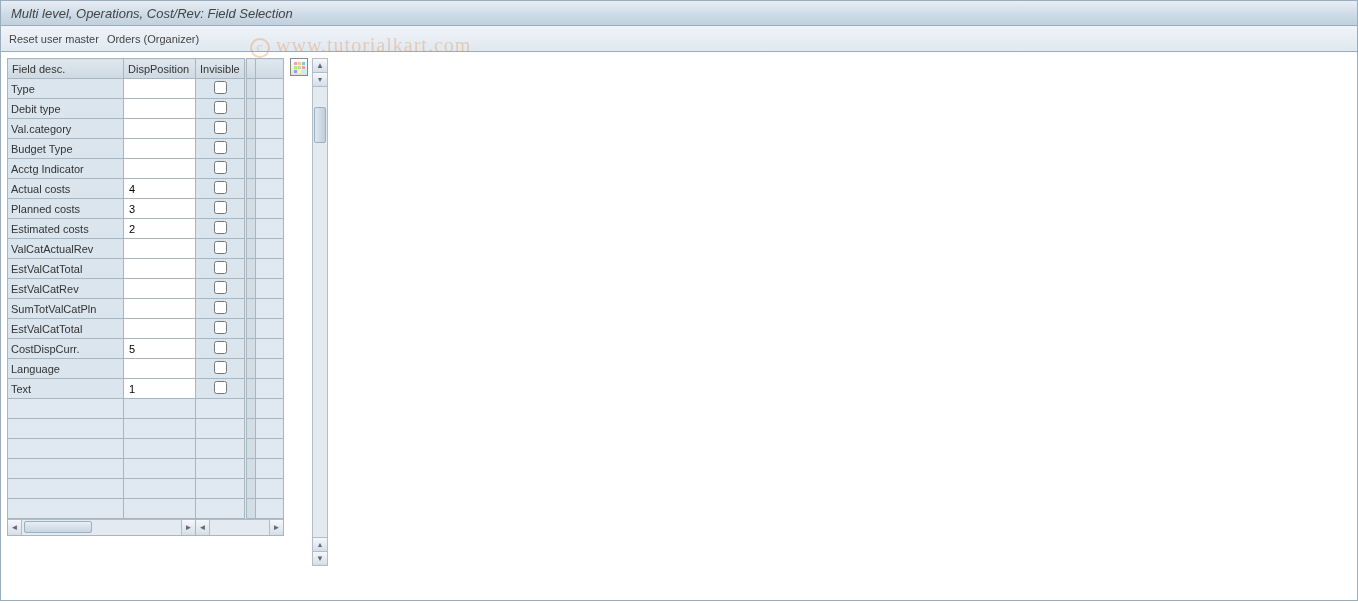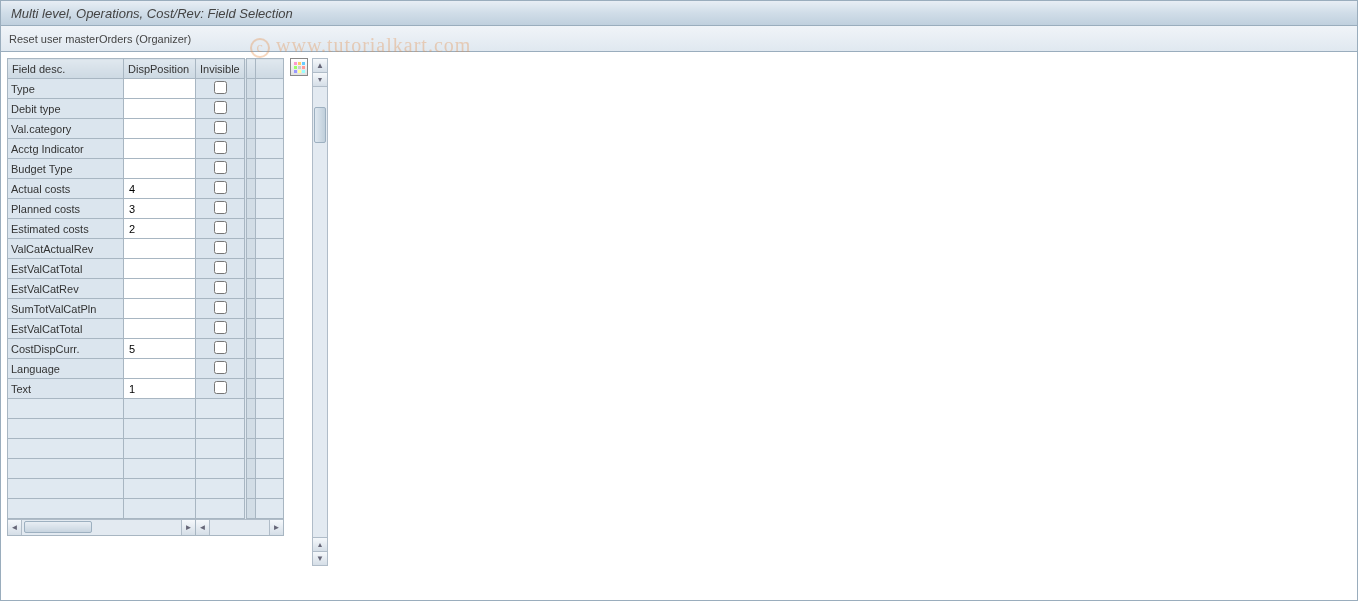--- a/index.html
+++ b/index.html
@@ -26,21 +26,21 @@
     }
     .toolbar {
       background: linear-gradient(to bottom, #f0f4f8 0%, #e0e8f0 100%);
       border-left: 1px solid #9aadbd;
       border-right: 1px solid #9aadbd;
       border-bottom: 1px solid #9aadbd;
       height: 26px;
       display: flex;
       align-items: center;
       padding: 0 8px;
-      gap: 0;
+      gap: 8px;
       color: #444;
     }
     .toolbar span { cursor: pointer; }
     .content-frame {
       border: 1px solid #9aadbd;
       border-top: none;
       height: 549px;
       padding: 6px 0 0 6px;
       position: relative;
     }
@@ -198,28 +198,28 @@
             <td class="col-gap empty-cell"></td>
           </tr>
           <tr>
             <td class="col-desc desc-cell">Val.category</td>
             <td class="col-disp disp-cell"><input class="disp-input" value="" style=""></td>
             <td class="col-inv inv-cell"><input type="checkbox" style=""></td>
             <td class="col-drag"></td>
             <td class="col-gap empty-cell"></td>
           </tr>
           <tr>
+            <td class="col-desc desc-cell">Budget Type</td>
+            <td class="col-disp disp-cell"><input class="disp-input" value="" style=""></td>
+            <td class="col-inv inv-cell"><input type="checkbox" style=""></td>
+            <td class="col-drag"></td>
+            <td class="col-gap empty-cell"></td>
+          </tr>
+          <tr>
             <td class="col-desc desc-cell">Acctg Indicator</td>
-            <td class="col-disp disp-cell"><input class="disp-input" value="" style=""></td>
-            <td class="col-inv inv-cell"><input type="checkbox" style=""></td>
-            <td class="col-drag"></td>
-            <td class="col-gap empty-cell"></td>
-          </tr>
-          <tr>
-            <td class="col-desc desc-cell">Budget Type</td>
             <td class="col-disp disp-cell"><input class="disp-input" value="" style=""></td>
             <td class="col-inv inv-cell"><input type="checkbox" style=""></td>
             <td class="col-drag"></td>
             <td class="col-gap empty-cell"></td>
           </tr>
           <tr>
             <td class="col-desc desc-cell">Actual costs</td>
             <td class="col-disp disp-cell"><input class="disp-input" value="4" style=""></td>
             <td class="col-inv inv-cell"><input type="checkbox" style=""></td>
             <td class="col-drag"></td>

